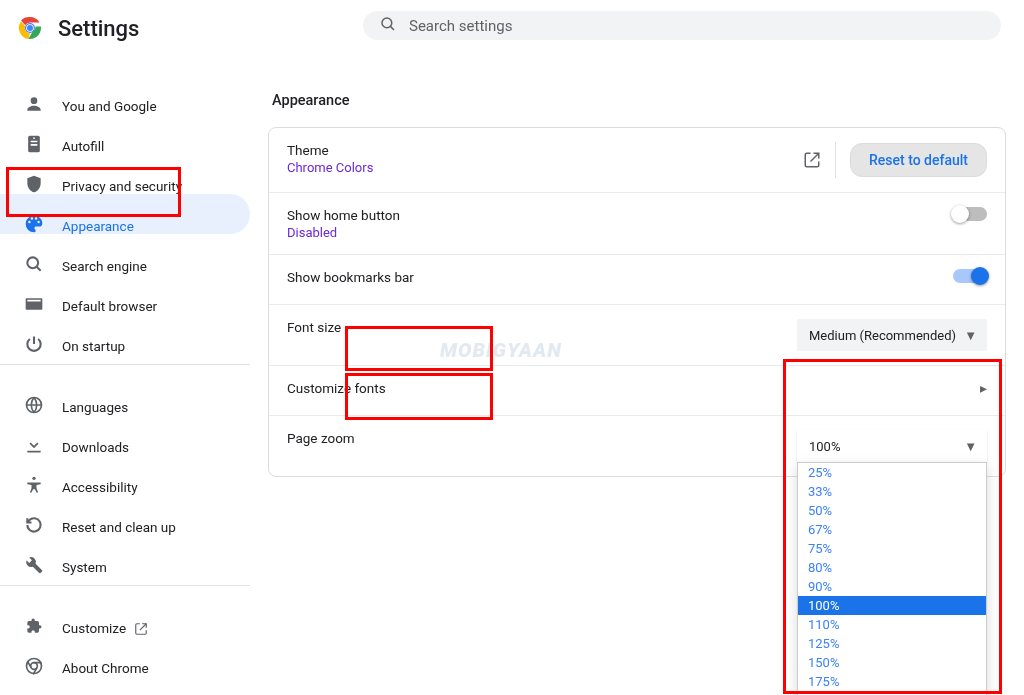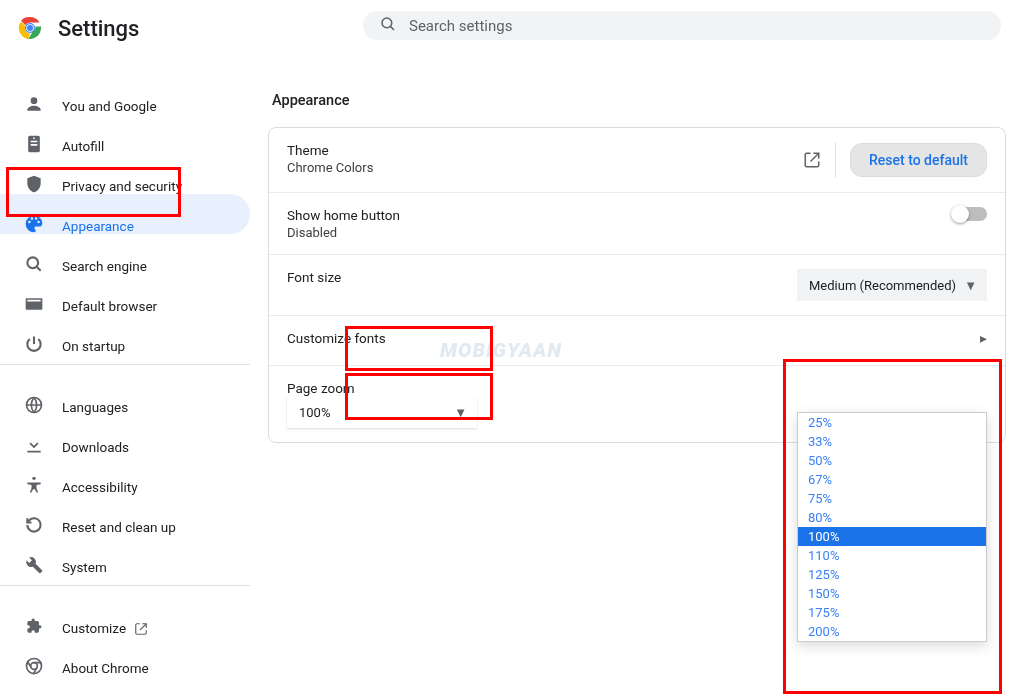--- a/index.html
+++ b/index.html
@@ -26,21 +26,21 @@
   .side-item .ext-icon { width:14px; height:14px; margin-left:8px; color:#5f6368; }
   .side-sep { height: 1px; background: #e0e0e0; margin: 10px 0 10px 0; }
 
   .main { flex: 1; padding: 22px 18px 0 18px; }
   .section-title { font-size: 14.5px; color: #202124; font-weight: 500; margin: 14px 0 18px 4px; }
   .card { border: 1px solid #dadce0; border-radius: 8px; background: #fff; }
   .row { display: flex; align-items: flex-start; padding: 14px 18px; border-bottom: 1px solid #e8eaed; position: relative; min-height: 50px; }
   .row:last-child { border-bottom: none; }
   .row-text { flex: 1; }
   .row-label { font-size: 13.5px; color: #202124; }
-  .row-sub { font-size: 13px; color: #404040; margin-top: 2px; }
+  .row-sub { font-size: 13px; color: #6d28d9; margin-top: 2px; }
   .row-theme .right { display: flex; align-items: center; gap: 14px; }
   .vr { width: 1px; height: 36px; background: #e0e0e0; }
   .ext-link { width: 18px; height: 18px; color: #5f6368; cursor: pointer; }
   .btn-outline { border: 1px solid #dadce0; background: #e5e5e5; color: #1a73e8; font-size: 14px; font-weight: 500;
     padding: 8px 18px; border-radius: 12px; cursor: pointer; }
 
   .switch { width: 34px; height: 14px; background: #bdbdbd; border-radius: 7px; position: relative; cursor: pointer; }
   .switch .knob { width: 18px; height: 18px; background: #fff; border-radius: 50%; box-shadow: 0 1px 3px rgba(0,0,0,0.4);
     position: absolute; top: -2px; left: -2px; }
   .switch.on { background: #a8c7fa; }
@@ -223,53 +223,62 @@
       <div class="row">
         <div class="row-text">
           <div class="row-label">Show home button</div>
           <div class="row-sub">Disabled</div>
         </div>
         <div class="switch">
             <div class="knob"></div>
           </div>
       </div>
 
+      <div class="row">
+        <div class="row-text">
+          <div class="row-label">Show bookmarks bar</div>
+        </div>
+        <div class="switch on">
+            <div class="knob"></div>
+          </div>
+      </div>
 
       <div class="row">
         <div class="row-text">
           <div class="row-label">Font size</div>
         </div>
         <div class="select">
           <span>Medium (Recommended)</span>
           <span class="tri">▼</span>
         </div>
       </div>
 
       <div class="row">
         <div class="row-text">
           <div class="row-label">Customize fonts</div>
         </div>
         <span class="chev">▸</span>
       </div>
 
-      <div class="row" style="position:relative;flex-direction:column;">
+      <div class="row" style="position:relative;">
         <div class="row-text">
           <div class="row-label">Page zoom</div>
         </div>
         <div class="select open">
           <span>100%</span>
           <span class="tri">▼</span>
         </div>
         <div class="dropdown" id="zoom-dd">
             <div class="opt">25%</div>
             <div class="opt">33%</div>
             <div class="opt">50%</div>
             <div class="opt">67%</div>
             <div class="opt">75%</div>
             <div class="opt">80%</div>
+            <div class="opt">90%</div>
             <div class="opt hl">100%</div>
             <div class="opt">110%</div>
             <div class="opt">125%</div>
             <div class="opt">150%</div>
             <div class="opt">175%</div>
             <div class="opt">200%</div>
           </div>
       </div>
 
     </div>

